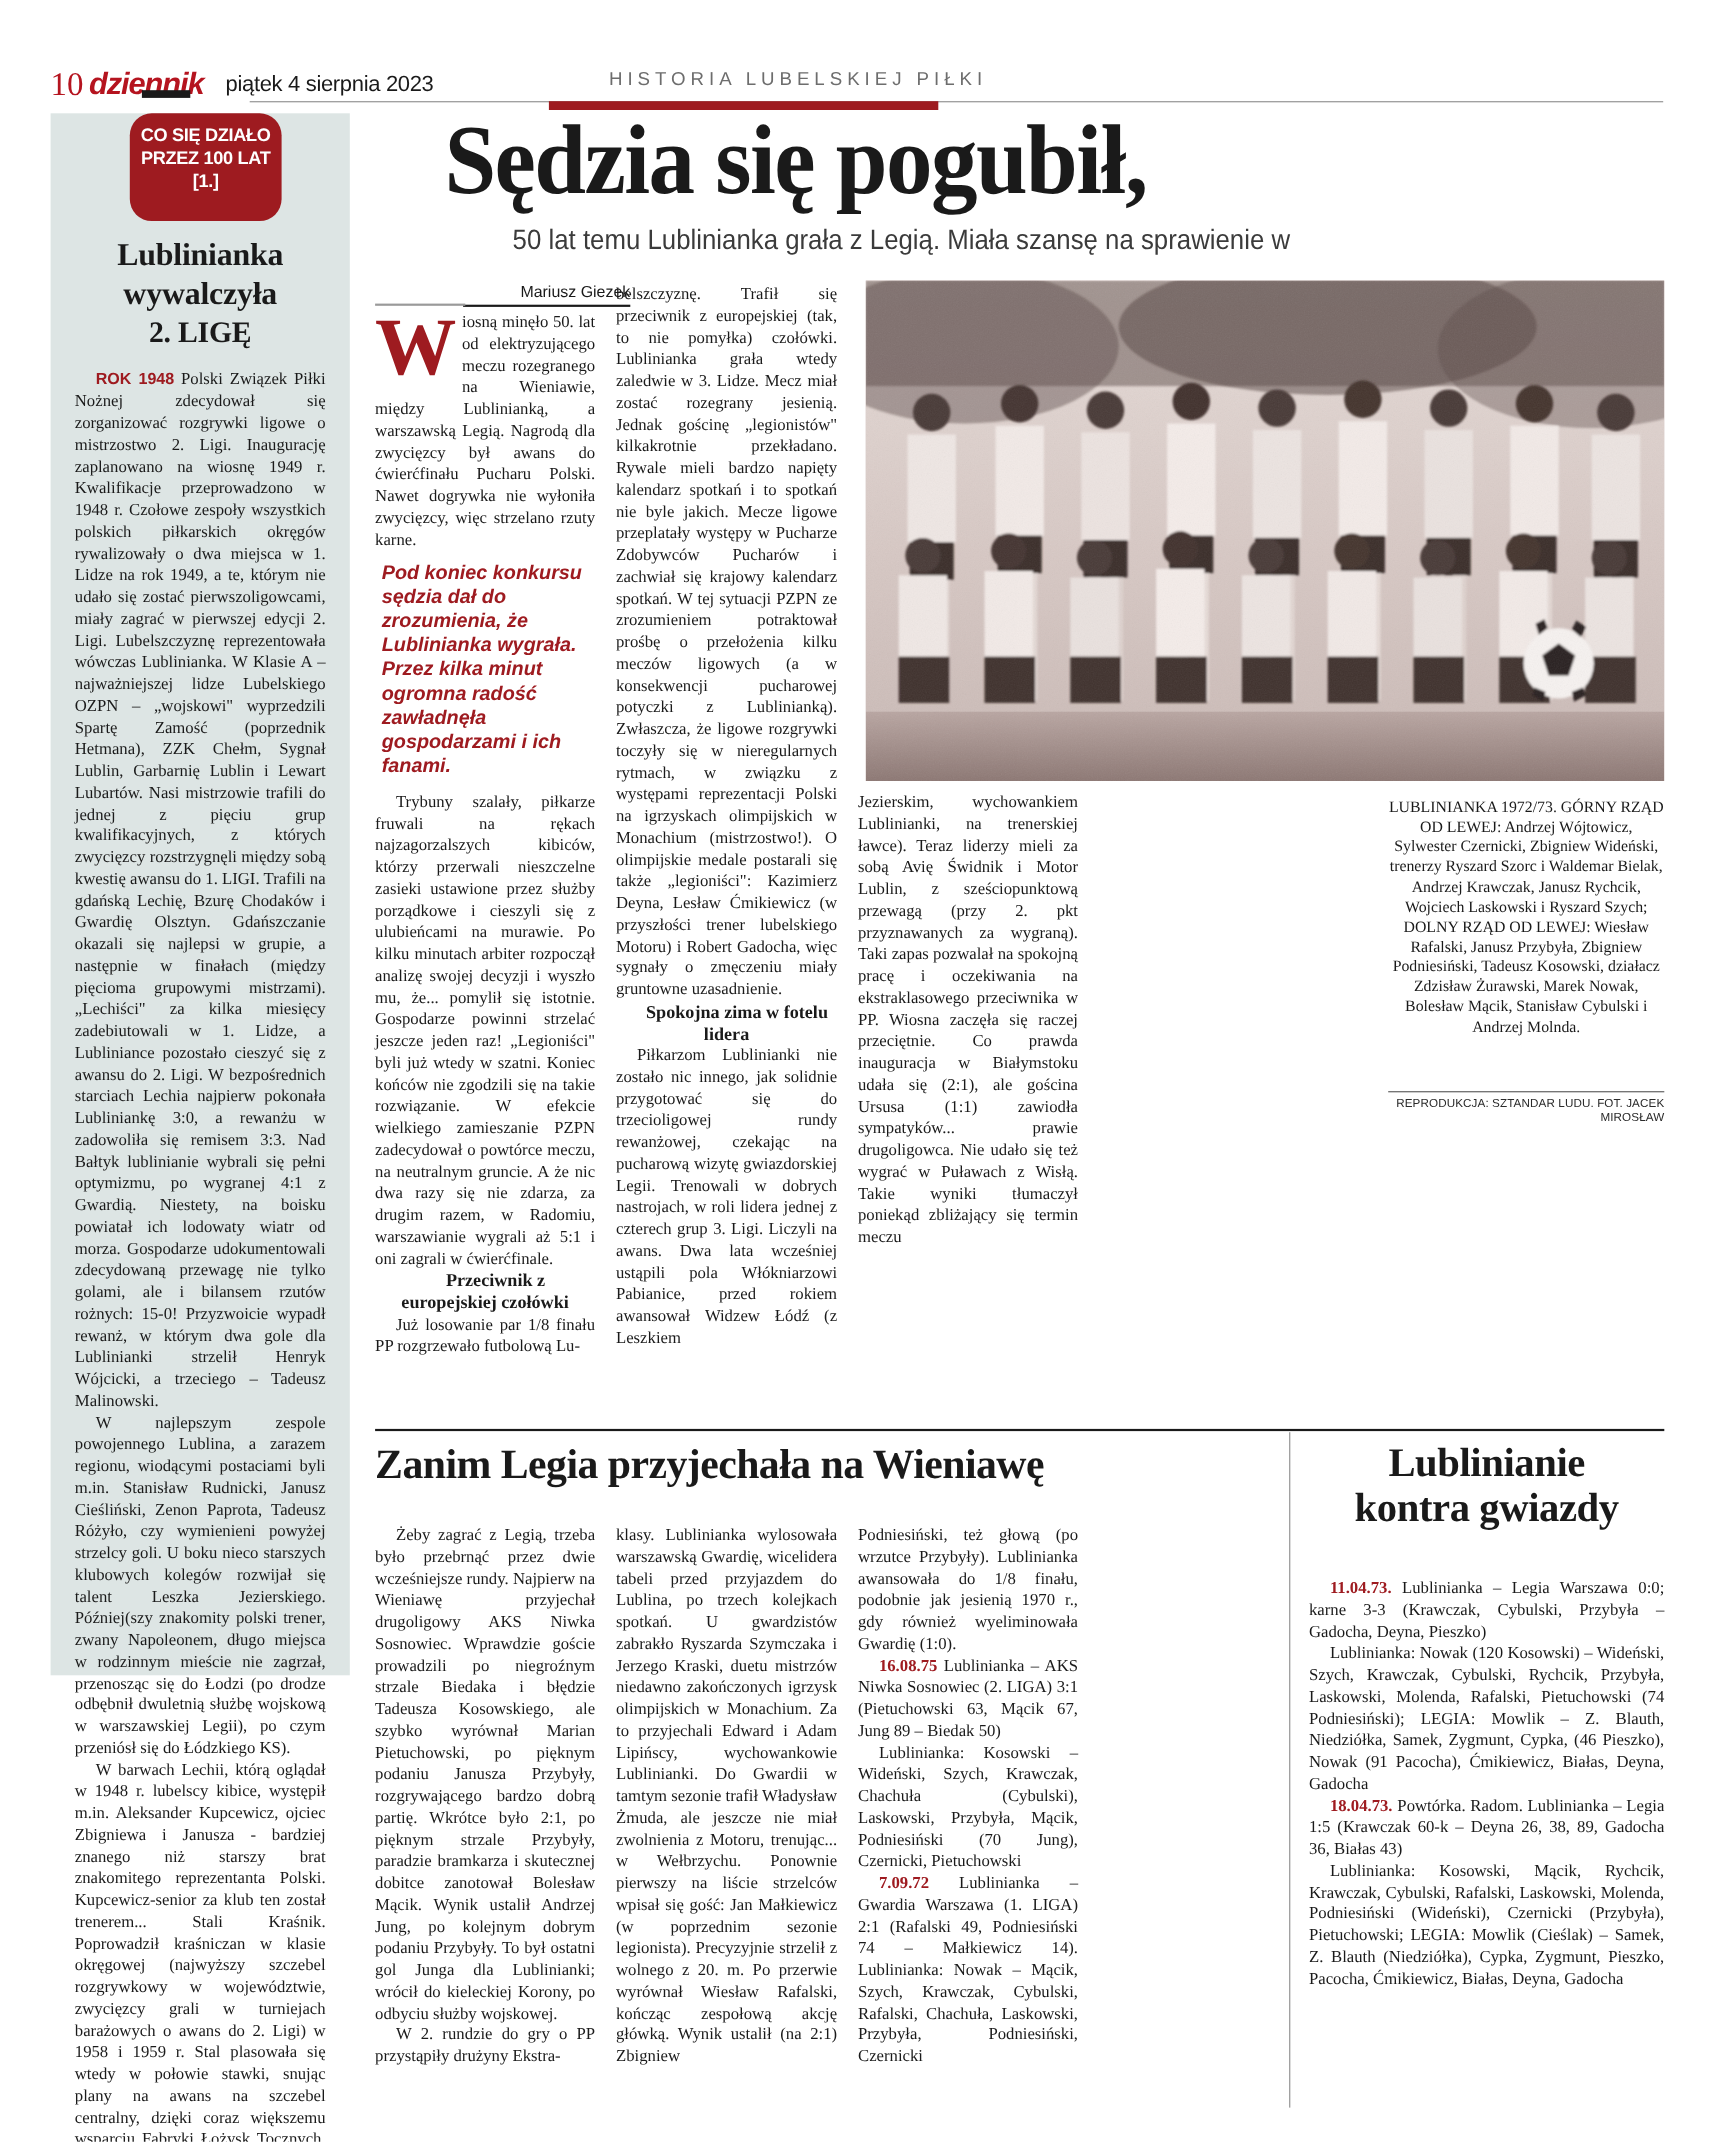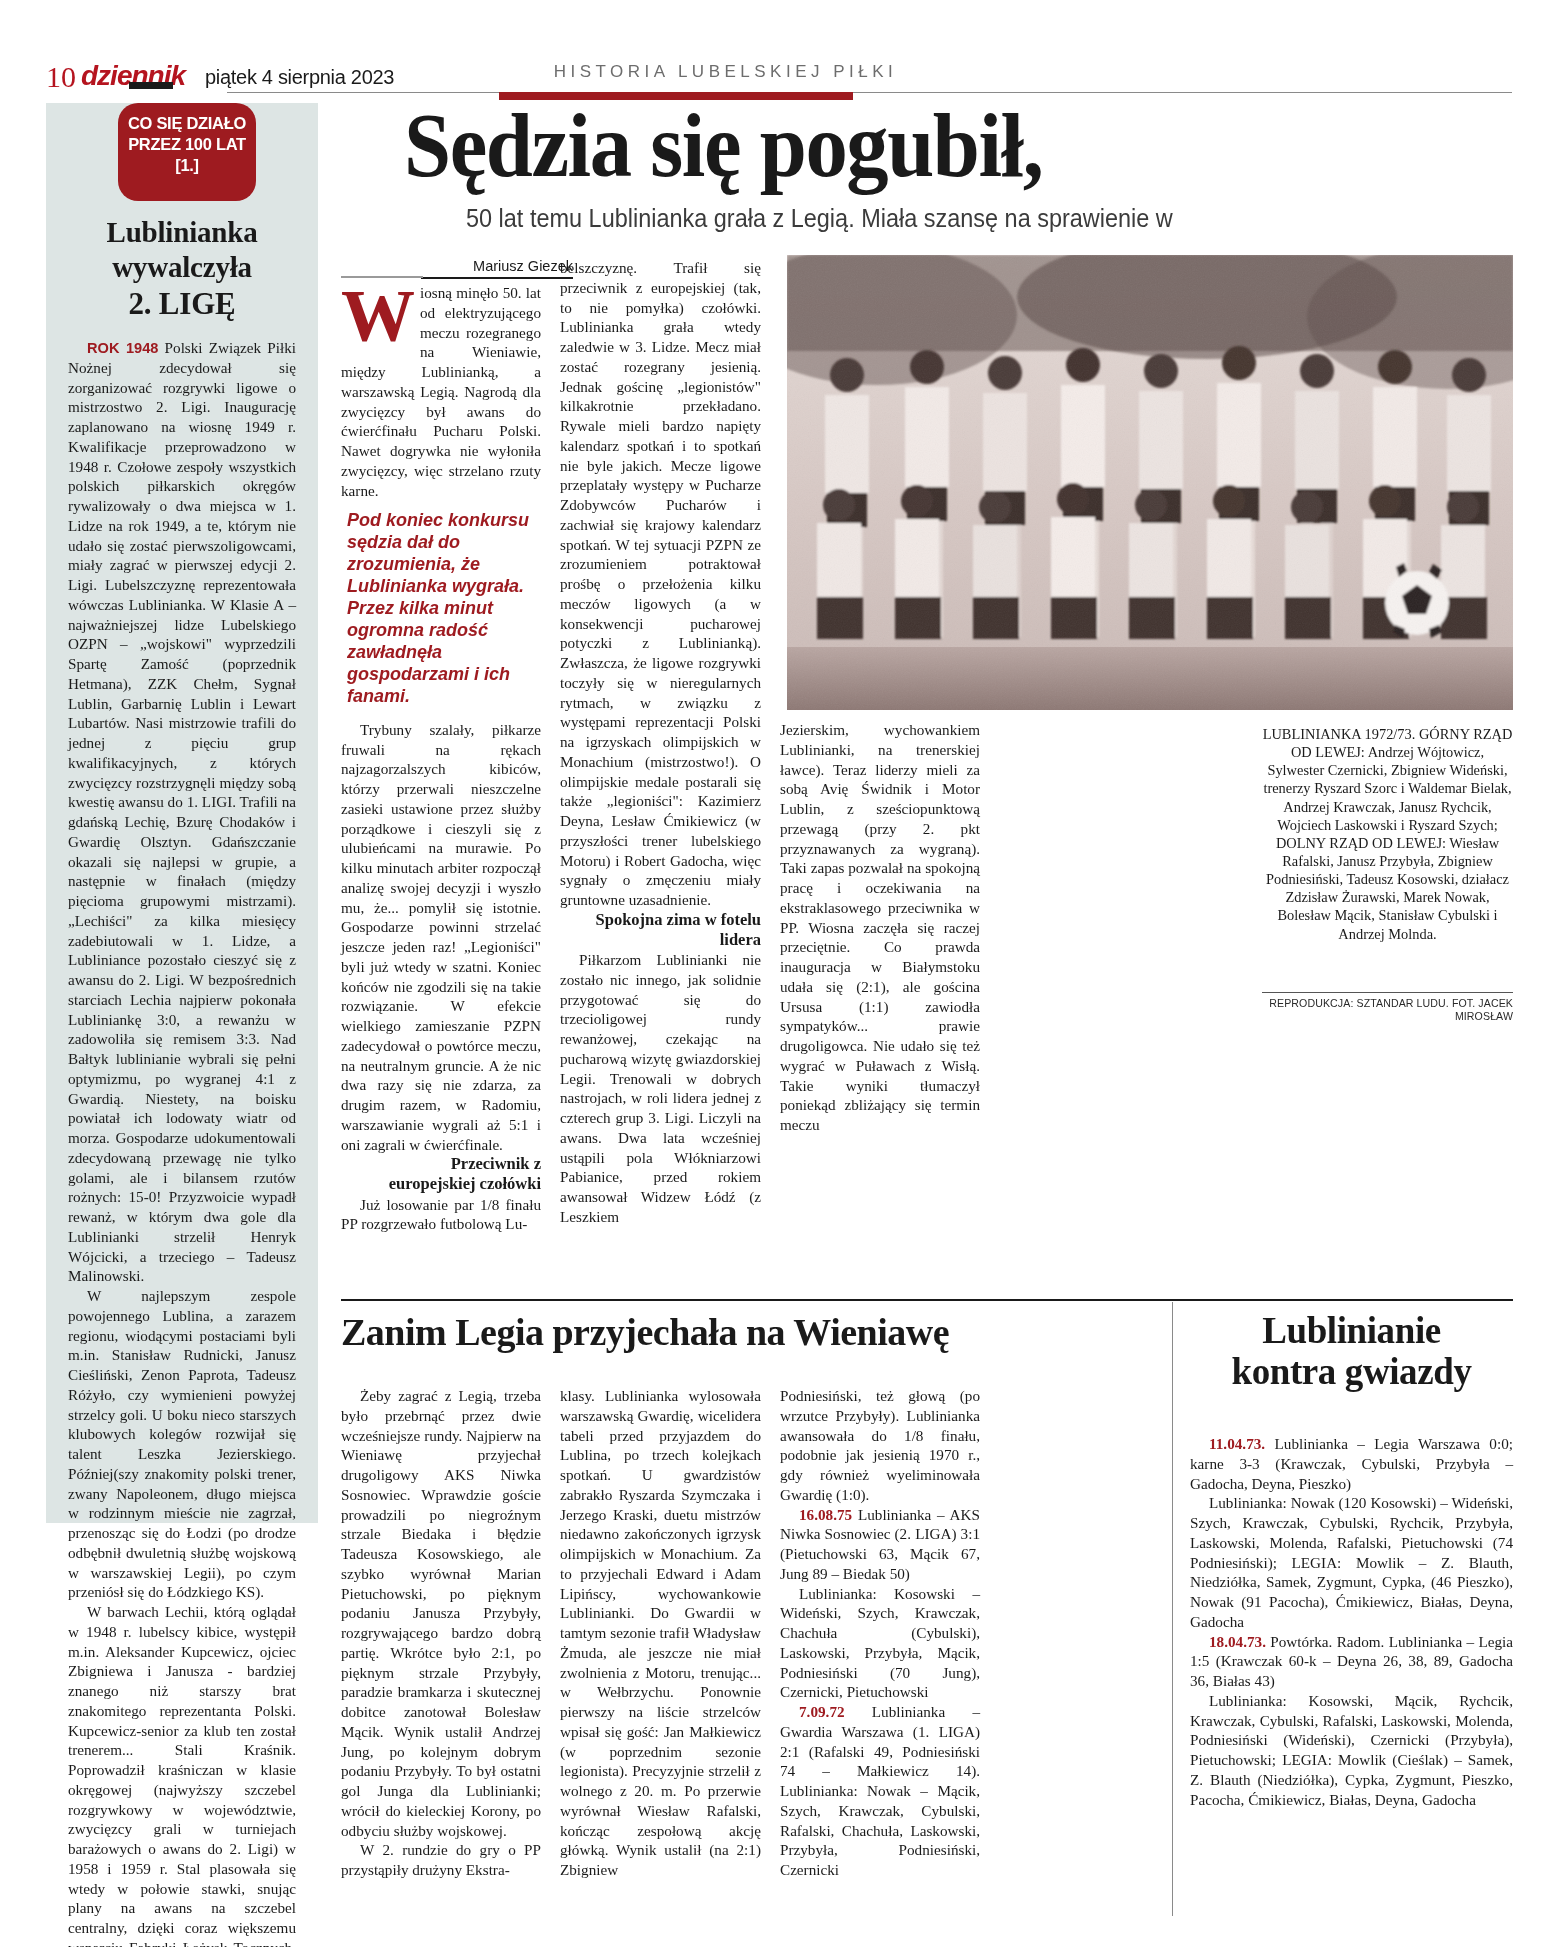--- a/index.html
+++ b/index.html
@@ -134,21 +134,21 @@
     margin: 0;
     padding-top: 112px;
     font-family: "Liberation Serif", serif;
     font-weight: 700;
     font-size: 29px;
     line-height: 1.2;
     text-align: center;
     letter-spacing: -0.2px;
   }
   .sidebar-title .lg {
-    font-size: 31px;
+    font-size: 27px;
     margin-top: 20px;
   }
   .sidebar-body {
     margin-top: 16px;
     font-size: 15.2px;
     line-height: 1.30;
     text-align: justify;
     hyphens: auto;
   }
   .sidebar-body p {
@@ -266,21 +266,21 @@
     color: #d5d5d5;
     z-index: -1;
   }
   .subhead {
     font-family: "Liberation Serif", serif;
     font-weight: 700;
     font-size: 16.5px;
     line-height: 1.22;
     margin: 13px 0 4px;
     text-indent: 0;
-    text-align: right;
+    text-align: center;
   }
 
   
   .photo {
     position: absolute;
     left: 787px;
     top: 255px;
     width: 726px;
     height: 455px;
     overflow: hidden;

